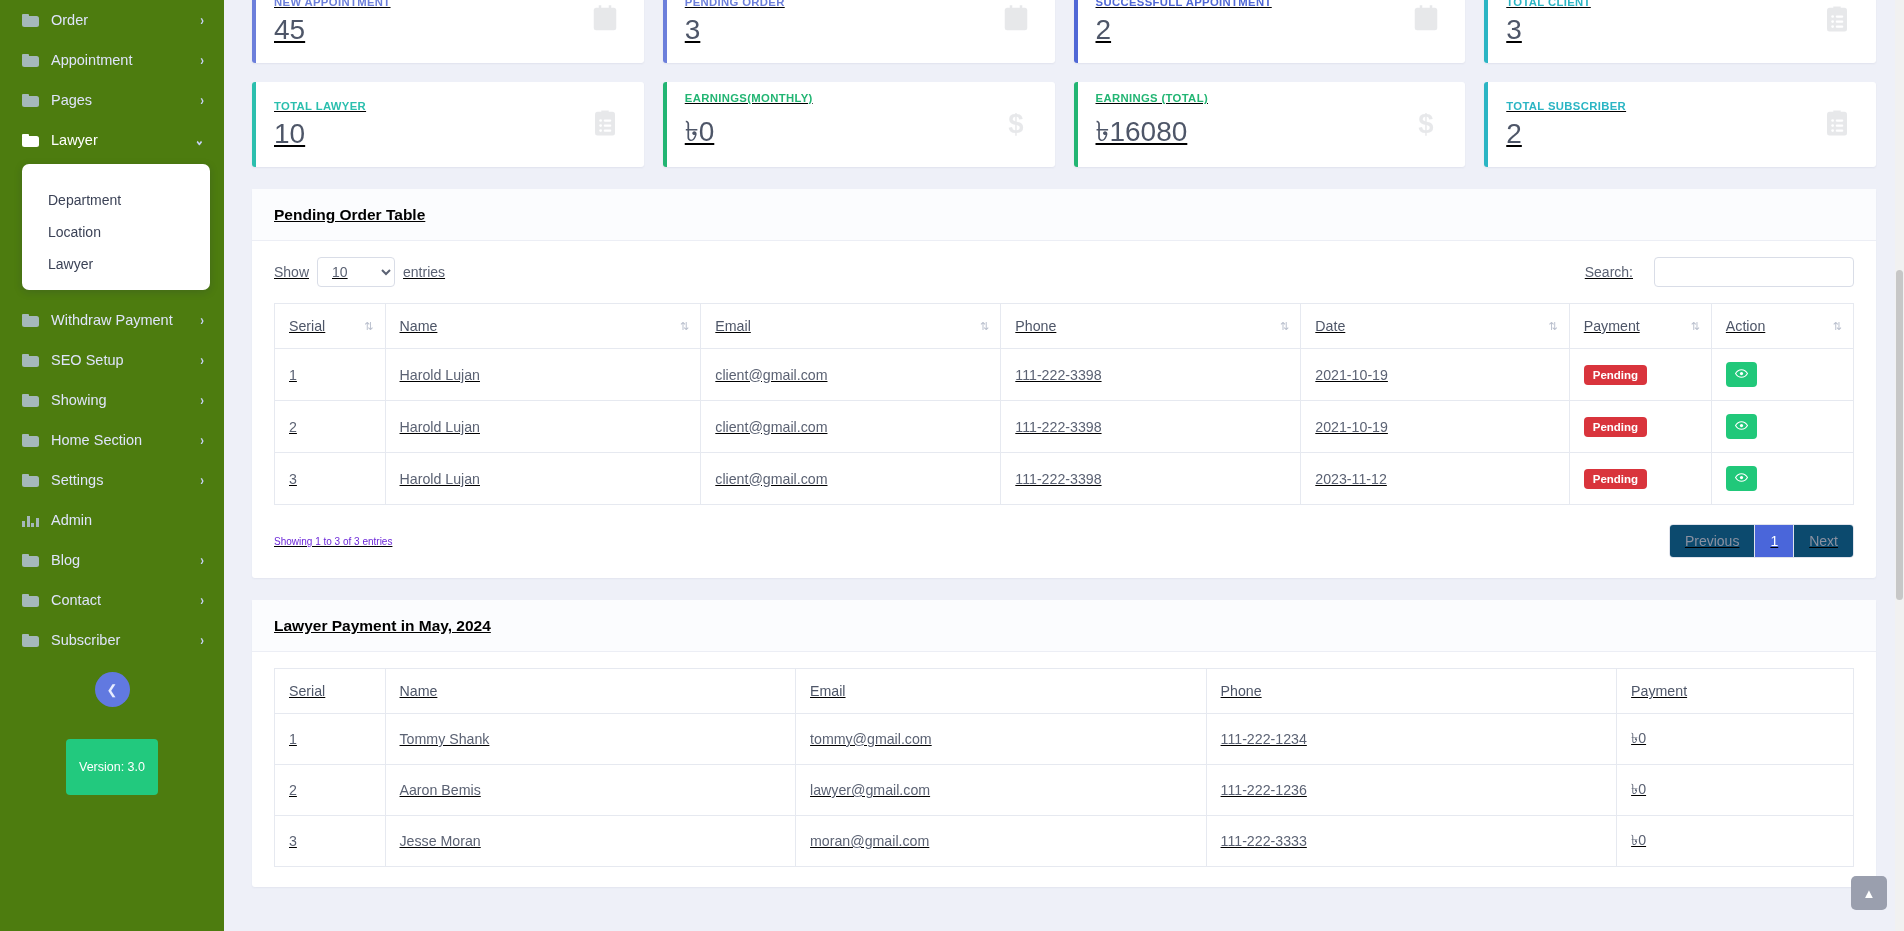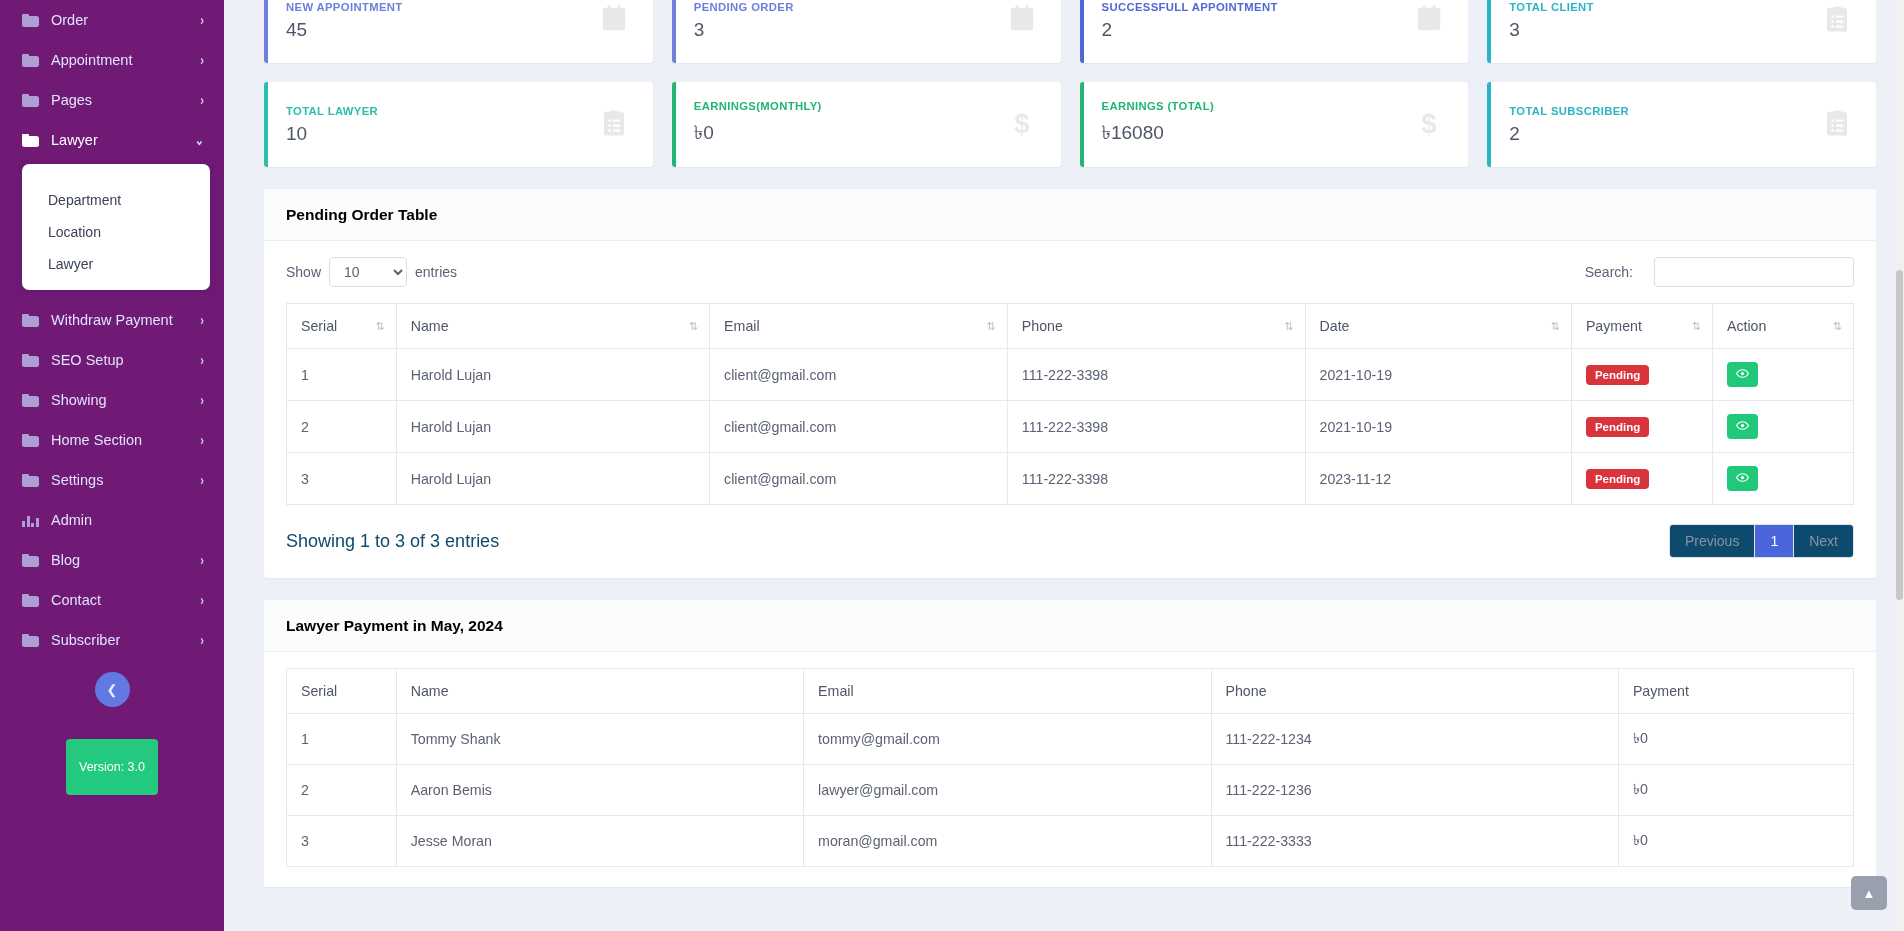--- a/index.html
+++ b/index.html
@@ -8,21 +8,21 @@
     overflow: hidden;
     font-family: "Liberation Sans", sans-serif;
     background: #eef0f8;
   }
   body { display: flex; }
 
   
   #sidebar {
     width: 224px;
     flex: 0 0 224px;
-    background: #701a75;
+    background: #4d7c0f;
     height: 931px;
     position: relative;
     overflow: hidden;
     padding-top: 0;
   }
   .nav-list { list-style: none; }
   .nav-item {
     display: flex;
     align-items: center;
     height: 40px;
@@ -110,22 +110,23 @@
     background:#22c97e; color:#fff; font-size:12.5px;
     padding:21px 13px; border-radius:4px; white-space:nowrap;
   }
 
   
   #main {
     flex: 1;
     height: 931px;
     overflow: hidden;
     background: #eef0f8;
-    padding: 0 0 0 12px;
+    padding: 0 0 0 0;
     position: relative;
+    text-decoration: underline;
   }
   .content-pad { padding: 0 28px; }
 
   .cards-row {
     display: flex;
     gap: 19px;
     padding-top: 0;
   }
   .cards-row.row2 { margin-top: 19px; }
   .stat-card {
@@ -148,21 +149,21 @@
   }
   .stat-texts { display: flex; flex-direction: column; gap: 6px; }
   .stat-label {
     font-size: 11.3px;
     font-weight: bold;
     letter-spacing: .35px;
     color: var(--accent);
     text-transform: uppercase;
   }
   .stat-value {
-    font-size: 19px;
+    font-size: 28px;
     color: #4e5668;
     font-weight: normal;
   }
   .stat-ico { opacity: .13; }
 
   
   .cards-row.row1 { margin-top: -22px; }
   .cards-row.row1 .stat-card { height: 85px; }
 
   
@@ -246,21 +247,21 @@
     background: #21c87a;
     border-radius: 4px;
     border: none;
     cursor: pointer;
   }
 
   .dt-bottom {
     display: flex; align-items: center; justify-content: space-between;
     margin-top: 19px;
   }
-  .dt-info { font-size: 18px; color: #0c4a6e; }
+  .dt-info { font-size: 10px; color: #6d28d9; }
   .pager { display: flex; border: 1px solid #e0e3ec; border-radius: 4px; overflow: hidden;}
   .pager button {
     font-family: "Liberation Sans", sans-serif;
     background: #0c4a6e; border: none;
     border-right: 1px solid #e0e3ec;
     padding: 8px 15px;
     font-size: 14px; color: #8b91a1; cursor: pointer;
   }
   .pager button:last-child { border-right: none; }
   .pager button.active { background: #4a66da; color: #fff; }

